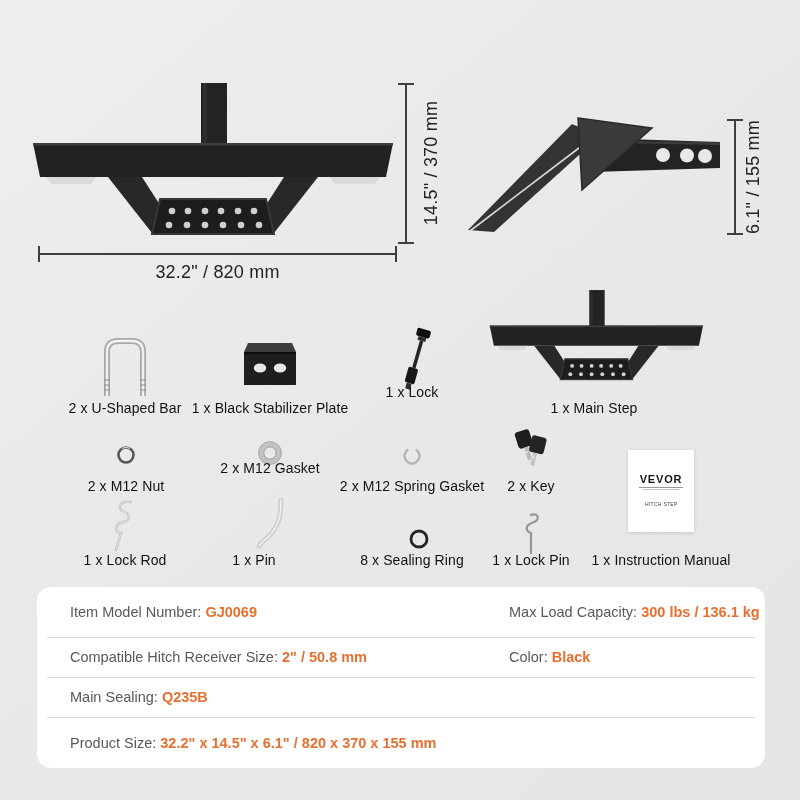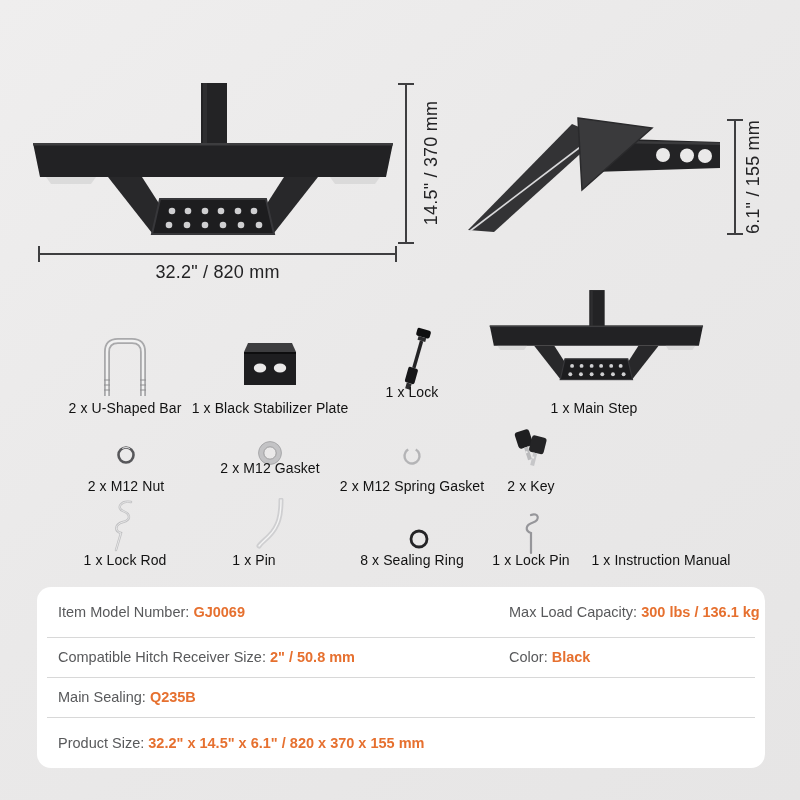--- a/index.html
+++ b/index.html
@@ -44,21 +44,21 @@
   .manual .brand{font-size:11px;font-weight:bold;letter-spacing:.8px;color:#141414;}
   .manual .rule1{width:44px;height:1px;background:#9a9a9a;margin:2px 0 1px;}
   .manual .rule2{width:36px;height:1px;background:#c4c4c4;margin-bottom:10px;}
   .manual .sub{font-size:8px;color:#444;transform:scale(.62);letter-spacing:.5px;}
 
   
   .spec-card{
     position:absolute;left:37px;top:587px;width:728px;height:181px;
     background:#ffffff;border-radius:14px;
   }
-  .spec-row{position:absolute;left:0;right:0;display:flex;align-items:center;font-size:14.5px;}
+  .spec-row{position:absolute;left:0;right:0;display:flex;align-items:center;font-size:14.5px;padding-left:12px;}
   .spec-row .cell-left{margin-left:21px;}
   .spec-row .cell-right{position:absolute;left:446px;margin-left:26px;}
   .spec-label{color:#58595b;}
   .spec-value{color:#e6702f;font-weight:bold;}
   .spec-divider{position:absolute;left:10px;right:10px;height:1px;background:#d8d8d8;}
 </style>
 </head>
 <body>
 
 <div class="stage">
@@ -192,20 +192,26 @@
       <rect x="13" y="23" width="2" height="2" fill="#eae9e9"></rect>
     </g>
     <g transform="rotate(14 26 22)">
       <rect x="19" y="8" width="15" height="17" rx="3" fill="#242426"></rect>
       <rect x="24" y="25" width="4" height="13" fill="#c6c6c8"></rect>
       <rect x="24" y="29" width="2" height="2" fill="#eae9e9"></rect>
     </g>
   </svg>
   <div class="part-label" style="left:531px;top:478px">2 x Key</div>
 
+  <div class="manual">
+    <div class="brand">VEVOR</div>
+    <div class="rule1"></div>
+    <div class="rule2"></div>
+    <div class="sub">HITCH STEP</div>
+  </div>
 
   <svg class="abs" style="left:108px;top:500px" width="34" height="52" viewBox="0 0 34 52">
     <path d="M23 2 C13 0 8 8 15 11 C23 14 23 20 15 22 C7 24 6 31 13 33 L8 50" fill="none" stroke="#bfbfc1" stroke-width="2.4" stroke-linecap="round"></path>
     <path d="M23 2 C13 0 8 8 15 11 C23 14 23 20 15 22 C7 24 6 31 13 33 L8 50" fill="none" stroke="#f0f0f0" stroke-width=".8" stroke-linecap="round"></path>
   </svg>
   <div class="part-label" style="left:125px;top:552px">1 x Lock Rod</div>
 
   <svg class="abs" style="left:252px;top:498px" width="36" height="52" viewBox="0 0 36 52">
     <path d="M29 2 C29 17 27 28 17 38 C13 42 9 45 7 48" fill="none" stroke="#cfcfd1" stroke-width="5" stroke-linecap="round"></path>
     <path d="M29 2 C29 17 27 28 17 38 C13 42 9 45 7 48" fill="none" stroke="#f4f4f4" stroke-width="1.4" stroke-linecap="round"></path>

